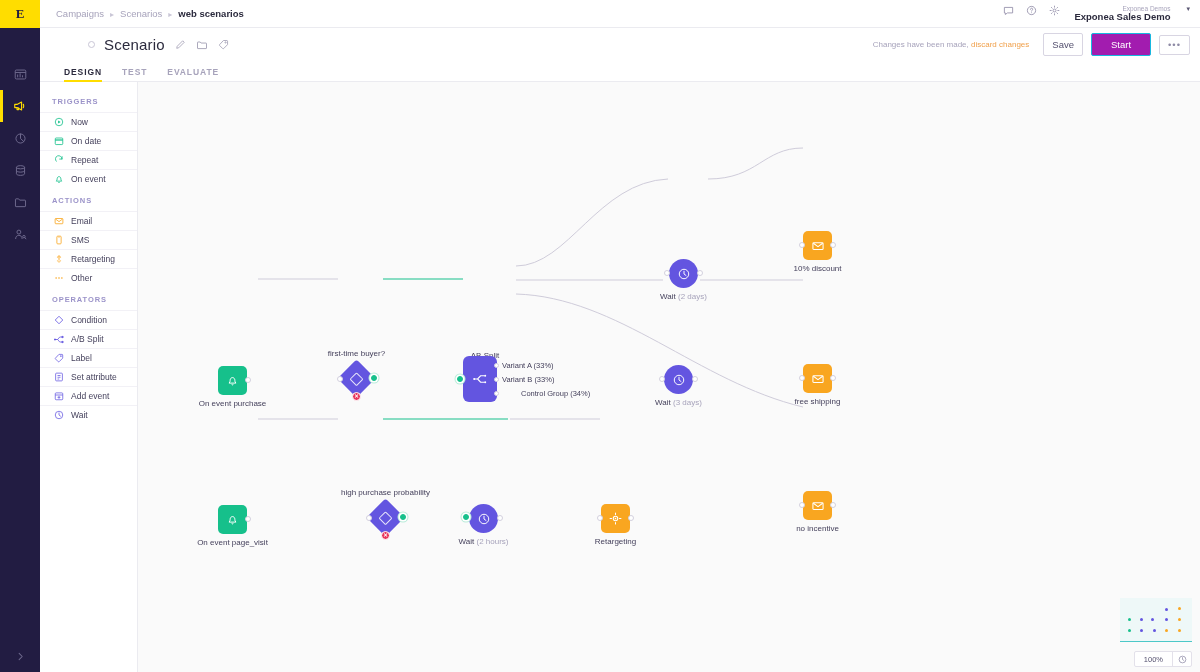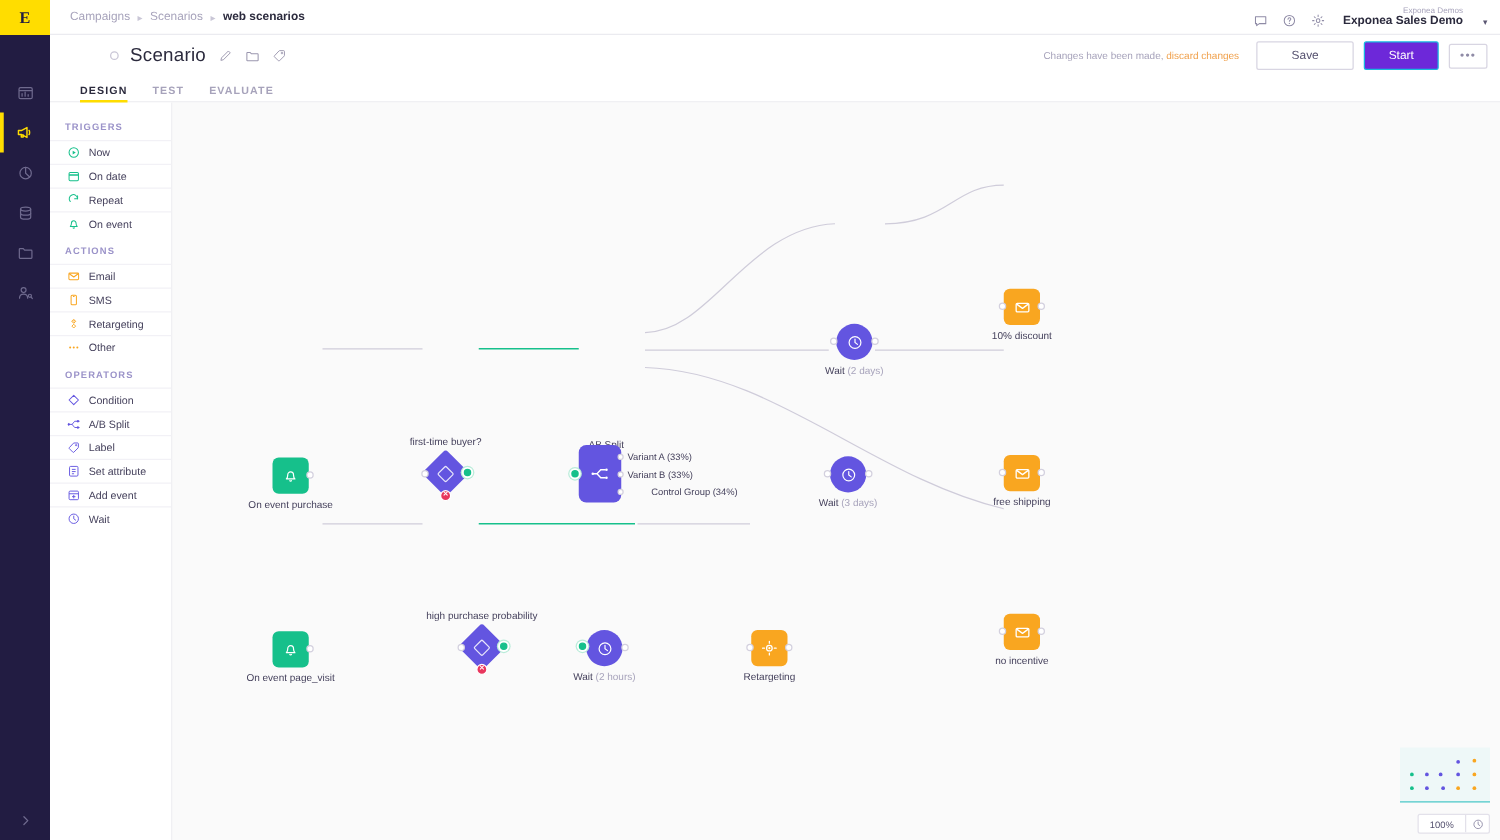--- a/index.html
+++ b/index.html
@@ -48,21 +48,21 @@
     height: 28px; flex: 0 0 28px;
     border-bottom: 1px solid #ebebf0;
     display: flex; align-items: center;
     padding: 0 10px 0 16px;
     background: #fff;
   }
   .crumbs { display: flex; align-items: flex-end; gap: 6px; font-size: 9.5px; }
   .crumb { color: #a7a3bb; cursor: pointer; }
   .crumb.current { color: #2b2a3d; font-weight: 700; cursor: default; }
   .crumb-sep { color: #c9c6d6; font-size: 8px; }
-  .topbar-right { margin-left: auto; display: flex; align-items: flex-end; gap: 12px; }
+  .topbar-right { margin-left: auto; display: flex; align-items: flex-start; gap: 12px; }
   .tb-icon { color: #8f8ba6; cursor: pointer; display: flex; align-items: center; }
   .acct { text-align: right; line-height: 1.1; margin-left: 2px; }
   .acct-top { font-size: 6.5px; color: #a7a3bb; }
   .acct-name { font-size: 9.5px; color: #2b2a3d; font-weight: 700; }
   .acct-caret { color: #5a5672; font-size: 7px; margin-left: 4px; cursor: pointer; }
 
   
   .titlerow {
     height: 33px; flex: 0 0 33px;
     display: flex; align-items: center;
@@ -70,24 +70,24 @@
     background: #fff;
   }
   .sel-circle { width: 7px; height: 7px; border: 1px solid #c9c6d6; border-radius: 50%; margin-right: 9px; cursor: pointer;}
   .scen-title { font-size: 15px; color: #2b2a3d; font-weight: 400; letter-spacing: .2px; }
   .title-icons { display: flex; align-items: center; gap: 10px; margin-left: 10px; }
   .ti { color: #9a96ae; cursor: pointer; display: flex; }
   .title-right { margin-left: auto; display: flex; align-items: center; gap: 8px; }
   .changes { font-size: 8px; color: #a7a3bb; margin-right: 6px; }
   .changes a { color: #f0a04b; text-decoration: none; cursor: pointer; }
   .btn {
-    font-size: 9.5px; border-radius: 2px; padding: 5px 27px; cursor: pointer;
+    font-size: 9.5px; border-radius: 2px; padding: 5px 8px; cursor: pointer;
     border: 1px solid #d8d5e2; background: #fff; color: #54506e;
   }
-  .btn-start { background: #6d28d9; border-color: #17b8e0; color: #fff; padding: 5px 19px; }
+  .btn-start { background: #a21caf; border-color: #17b8e0; color: #fff; padding: 5px 19px; }
   .btn-dots { padding: 5px 8px; color: #8f8ba6; letter-spacing: 1px; line-height: 8px; }
 
   
   .tabs {
     height: 21px; flex: 0 0 21px;
     display: flex; align-items: flex-end; gap: 20px;
     padding-left: 24px;
     border-bottom: 1px solid #ebebf0;
     background: #fff;
   }

